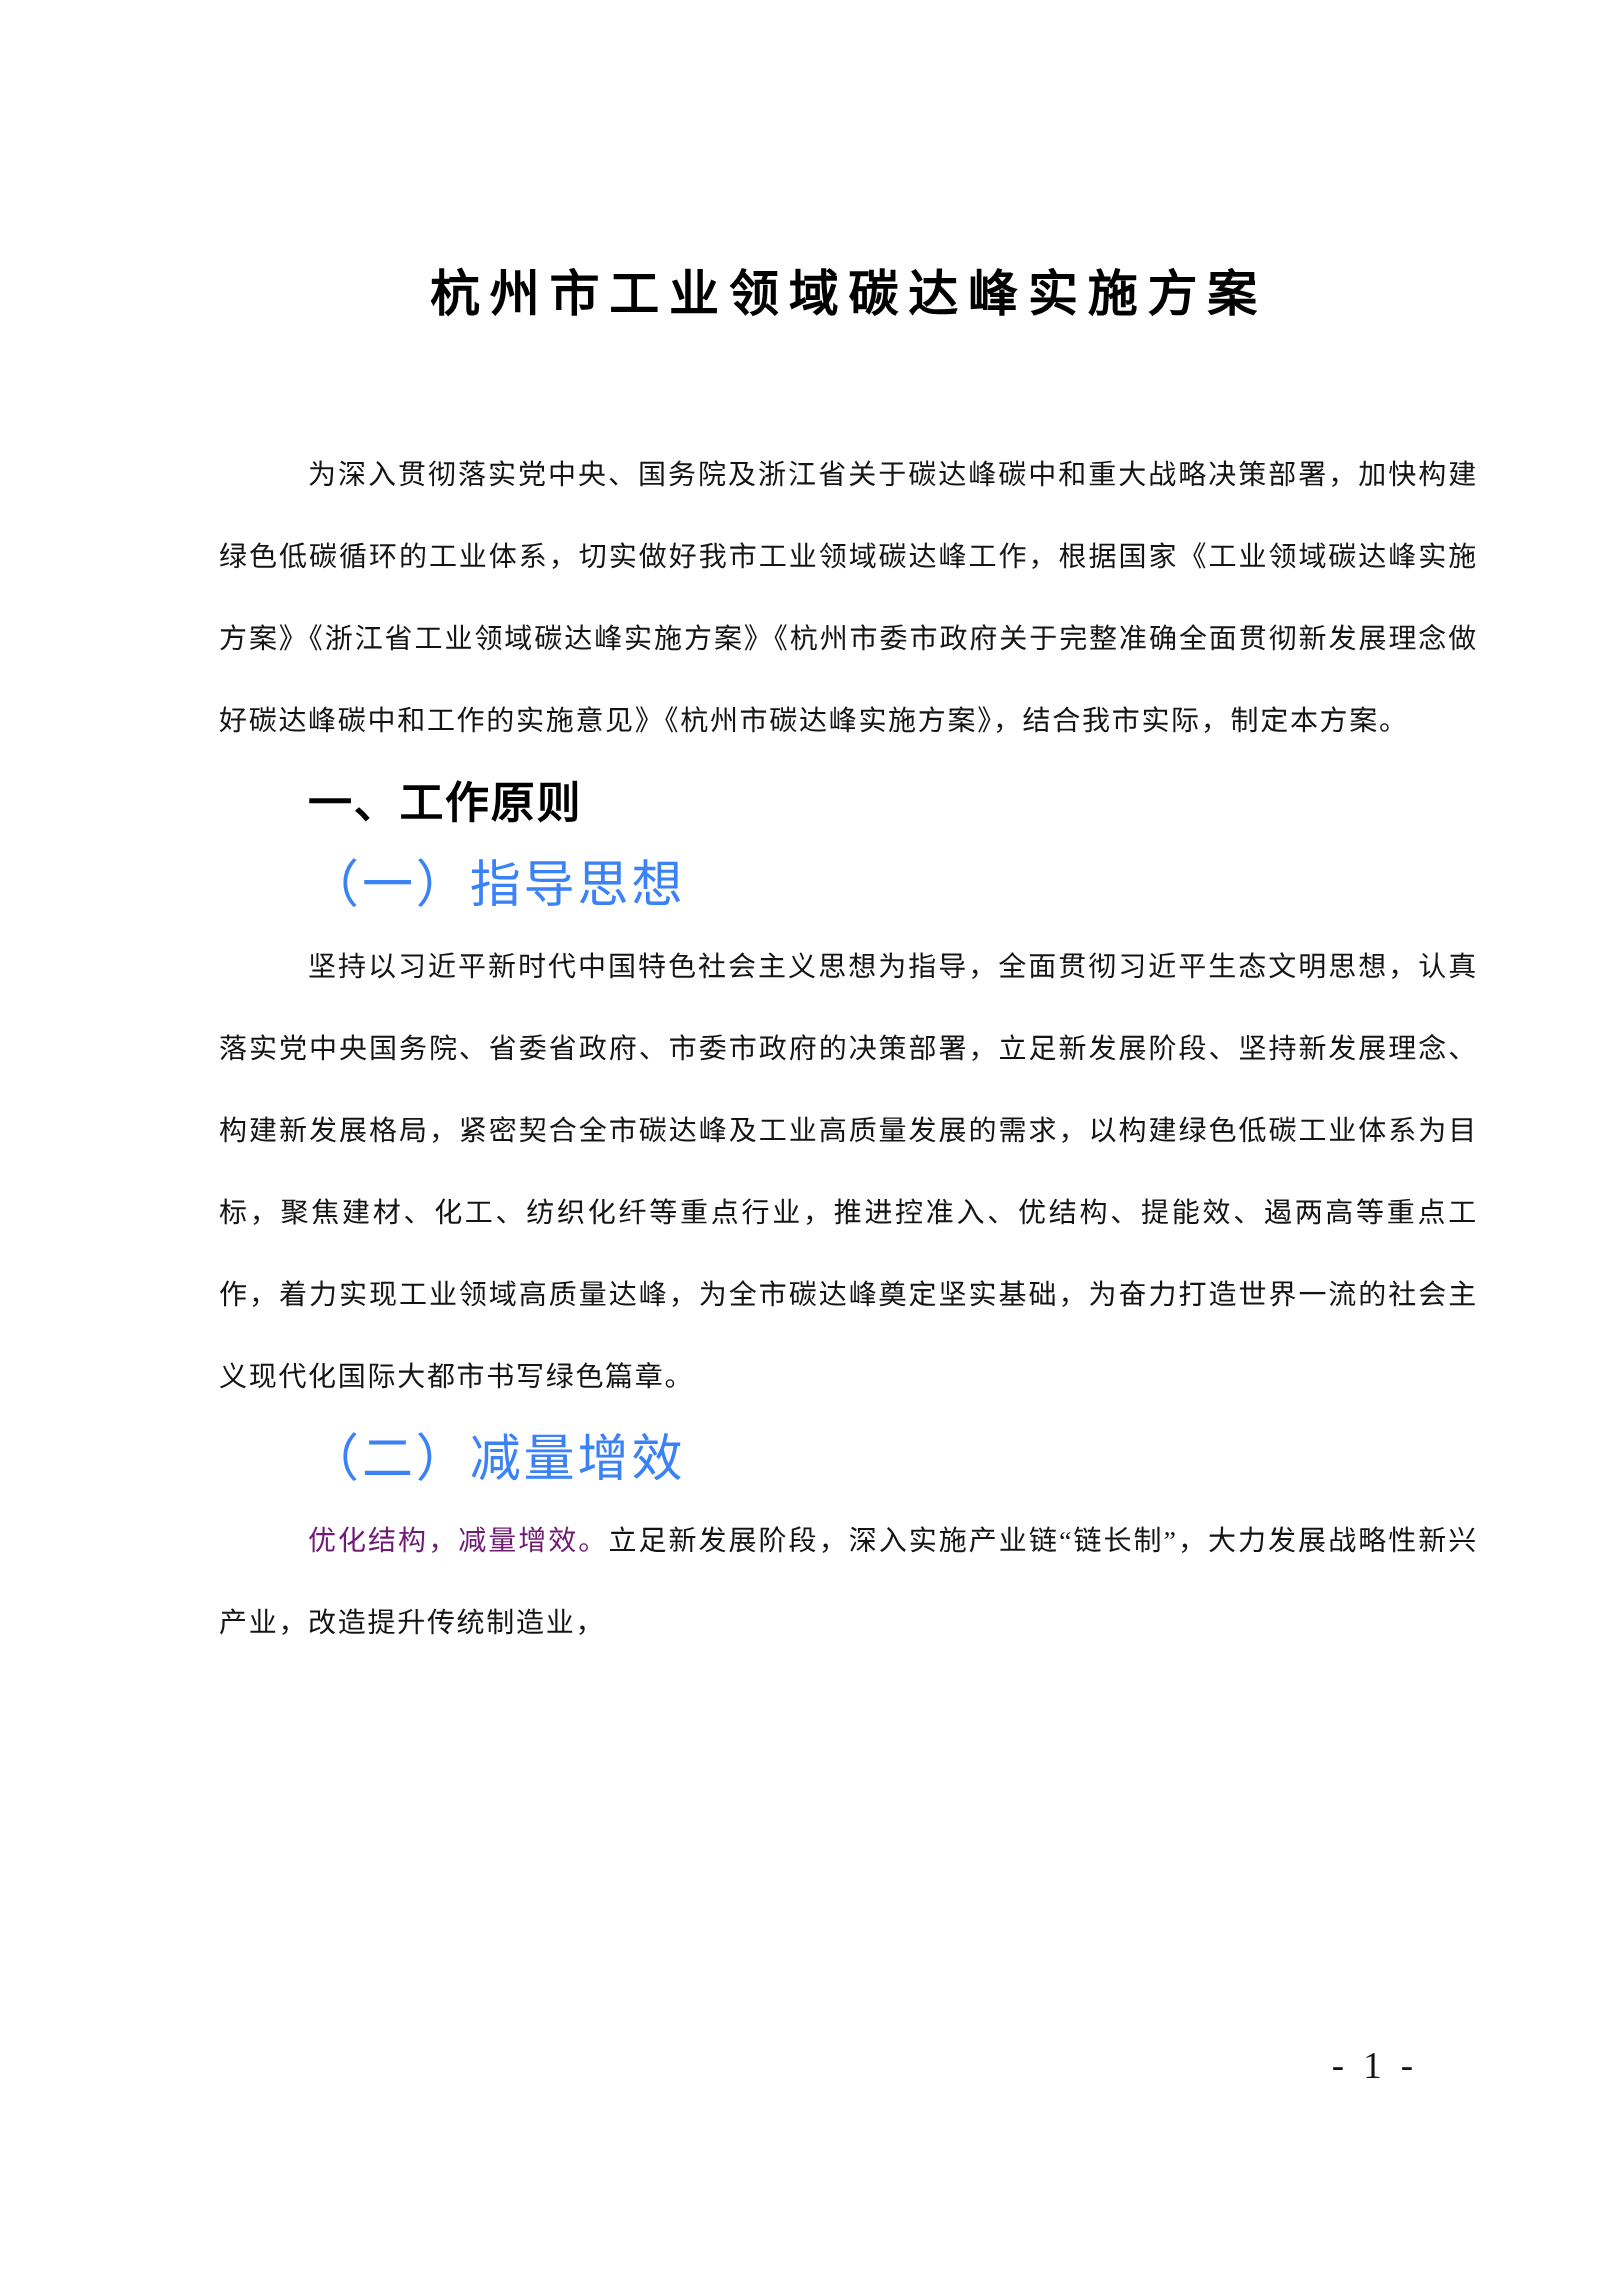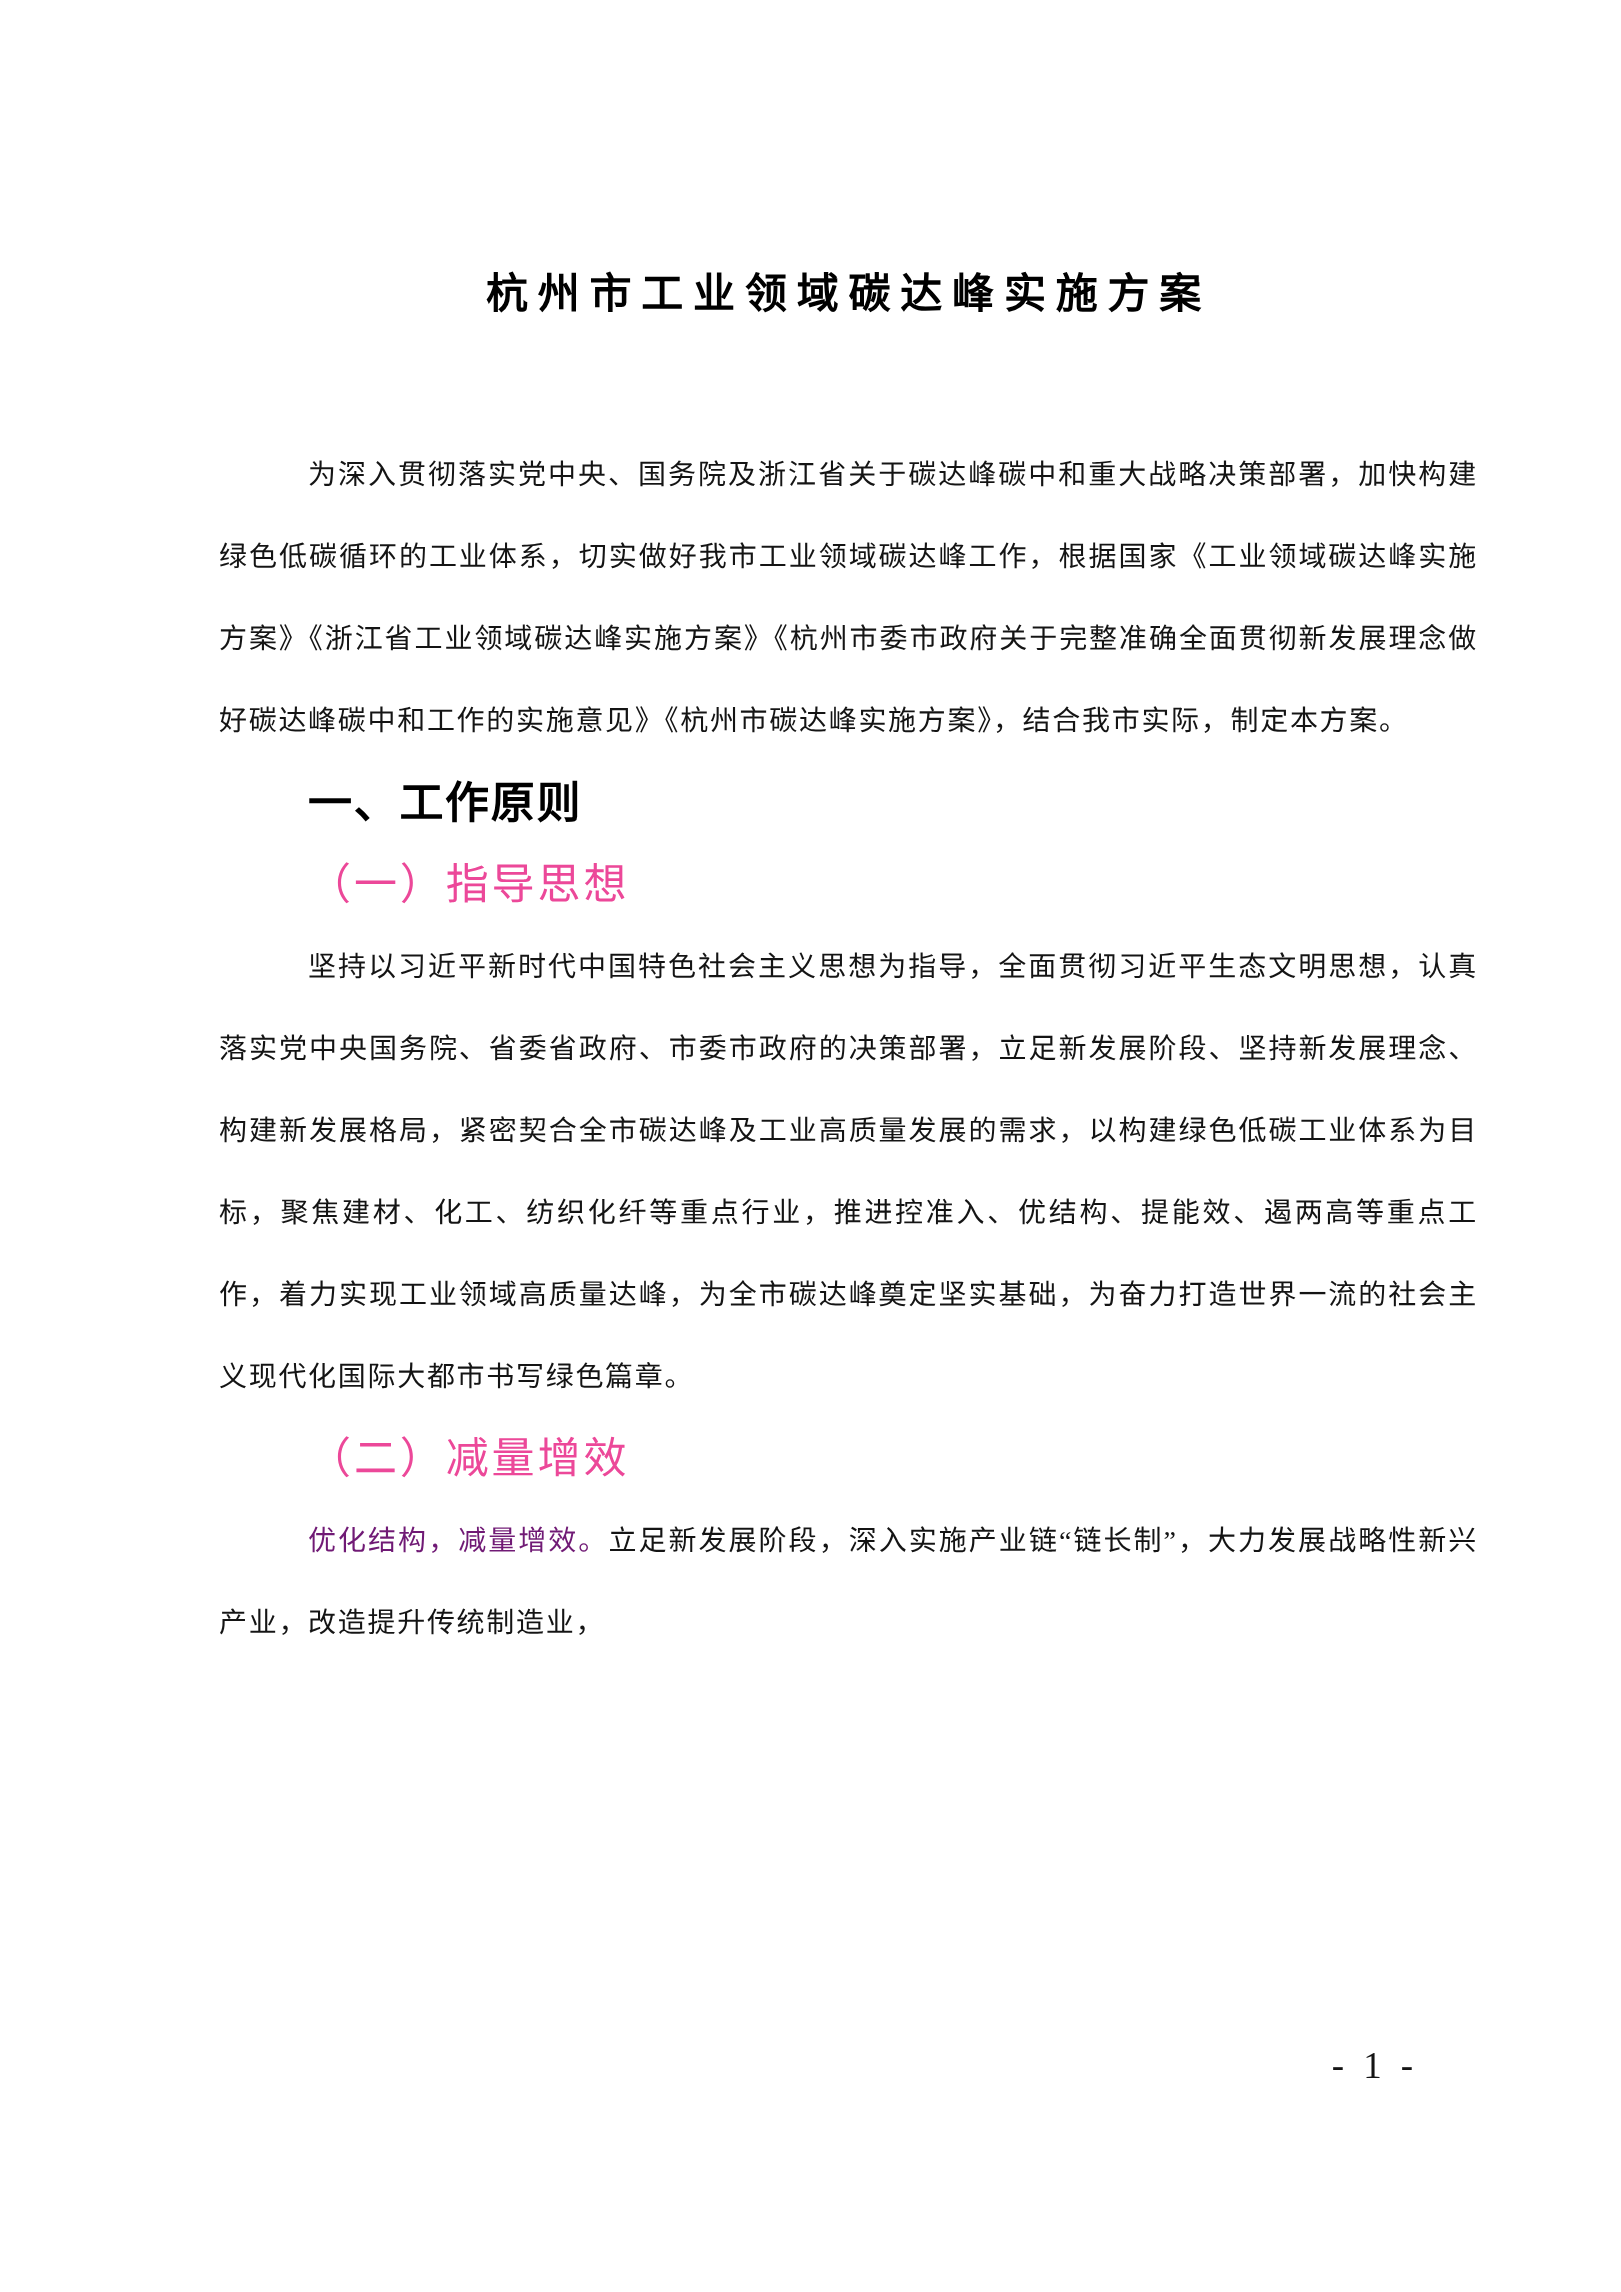--- a/index.html
+++ b/index.html
@@ -19,21 +19,21 @@
   .content {
     position: absolute;
     left: 219px;
     top: 253px;
     width: 1259px;
   }
   .doc-title {
     margin: 0 0 98px 0;
     font-family: "Liberation Serif", serif;
     font-weight: 700;
-    font-size: 42px;
+    font-size: 50px;
     line-height: 83px;
     letter-spacing: 9.8px;
     text-align: center;
     color: #000000;
     white-space: nowrap;
   }
   .body-text {
     margin: 0;
     font-size: 28px;
     line-height: 82px;
@@ -48,25 +48,25 @@
     font-family: "Liberation Sans", sans-serif;
     font-weight: 700;
     font-size: 44px;
     line-height: 82px;
     letter-spacing: 1.7px;
     text-indent: 89px;
     color: #000000;
   }
   .sub-heading {
     margin: 0;
-    font-size: 43px;
+    font-size: 51px;
     line-height: 82px;
     letter-spacing: 2.9px;
     text-indent: 89px;
-    color: #ec4899;
+    color: #3b82f6;
   }
   .lead-bold {
     font-weight: 400;
     color: #701a75;
   }
   .page-number {
     position: absolute;
     top: 2044px;
     right: 203px;
     font-size: 37px;

